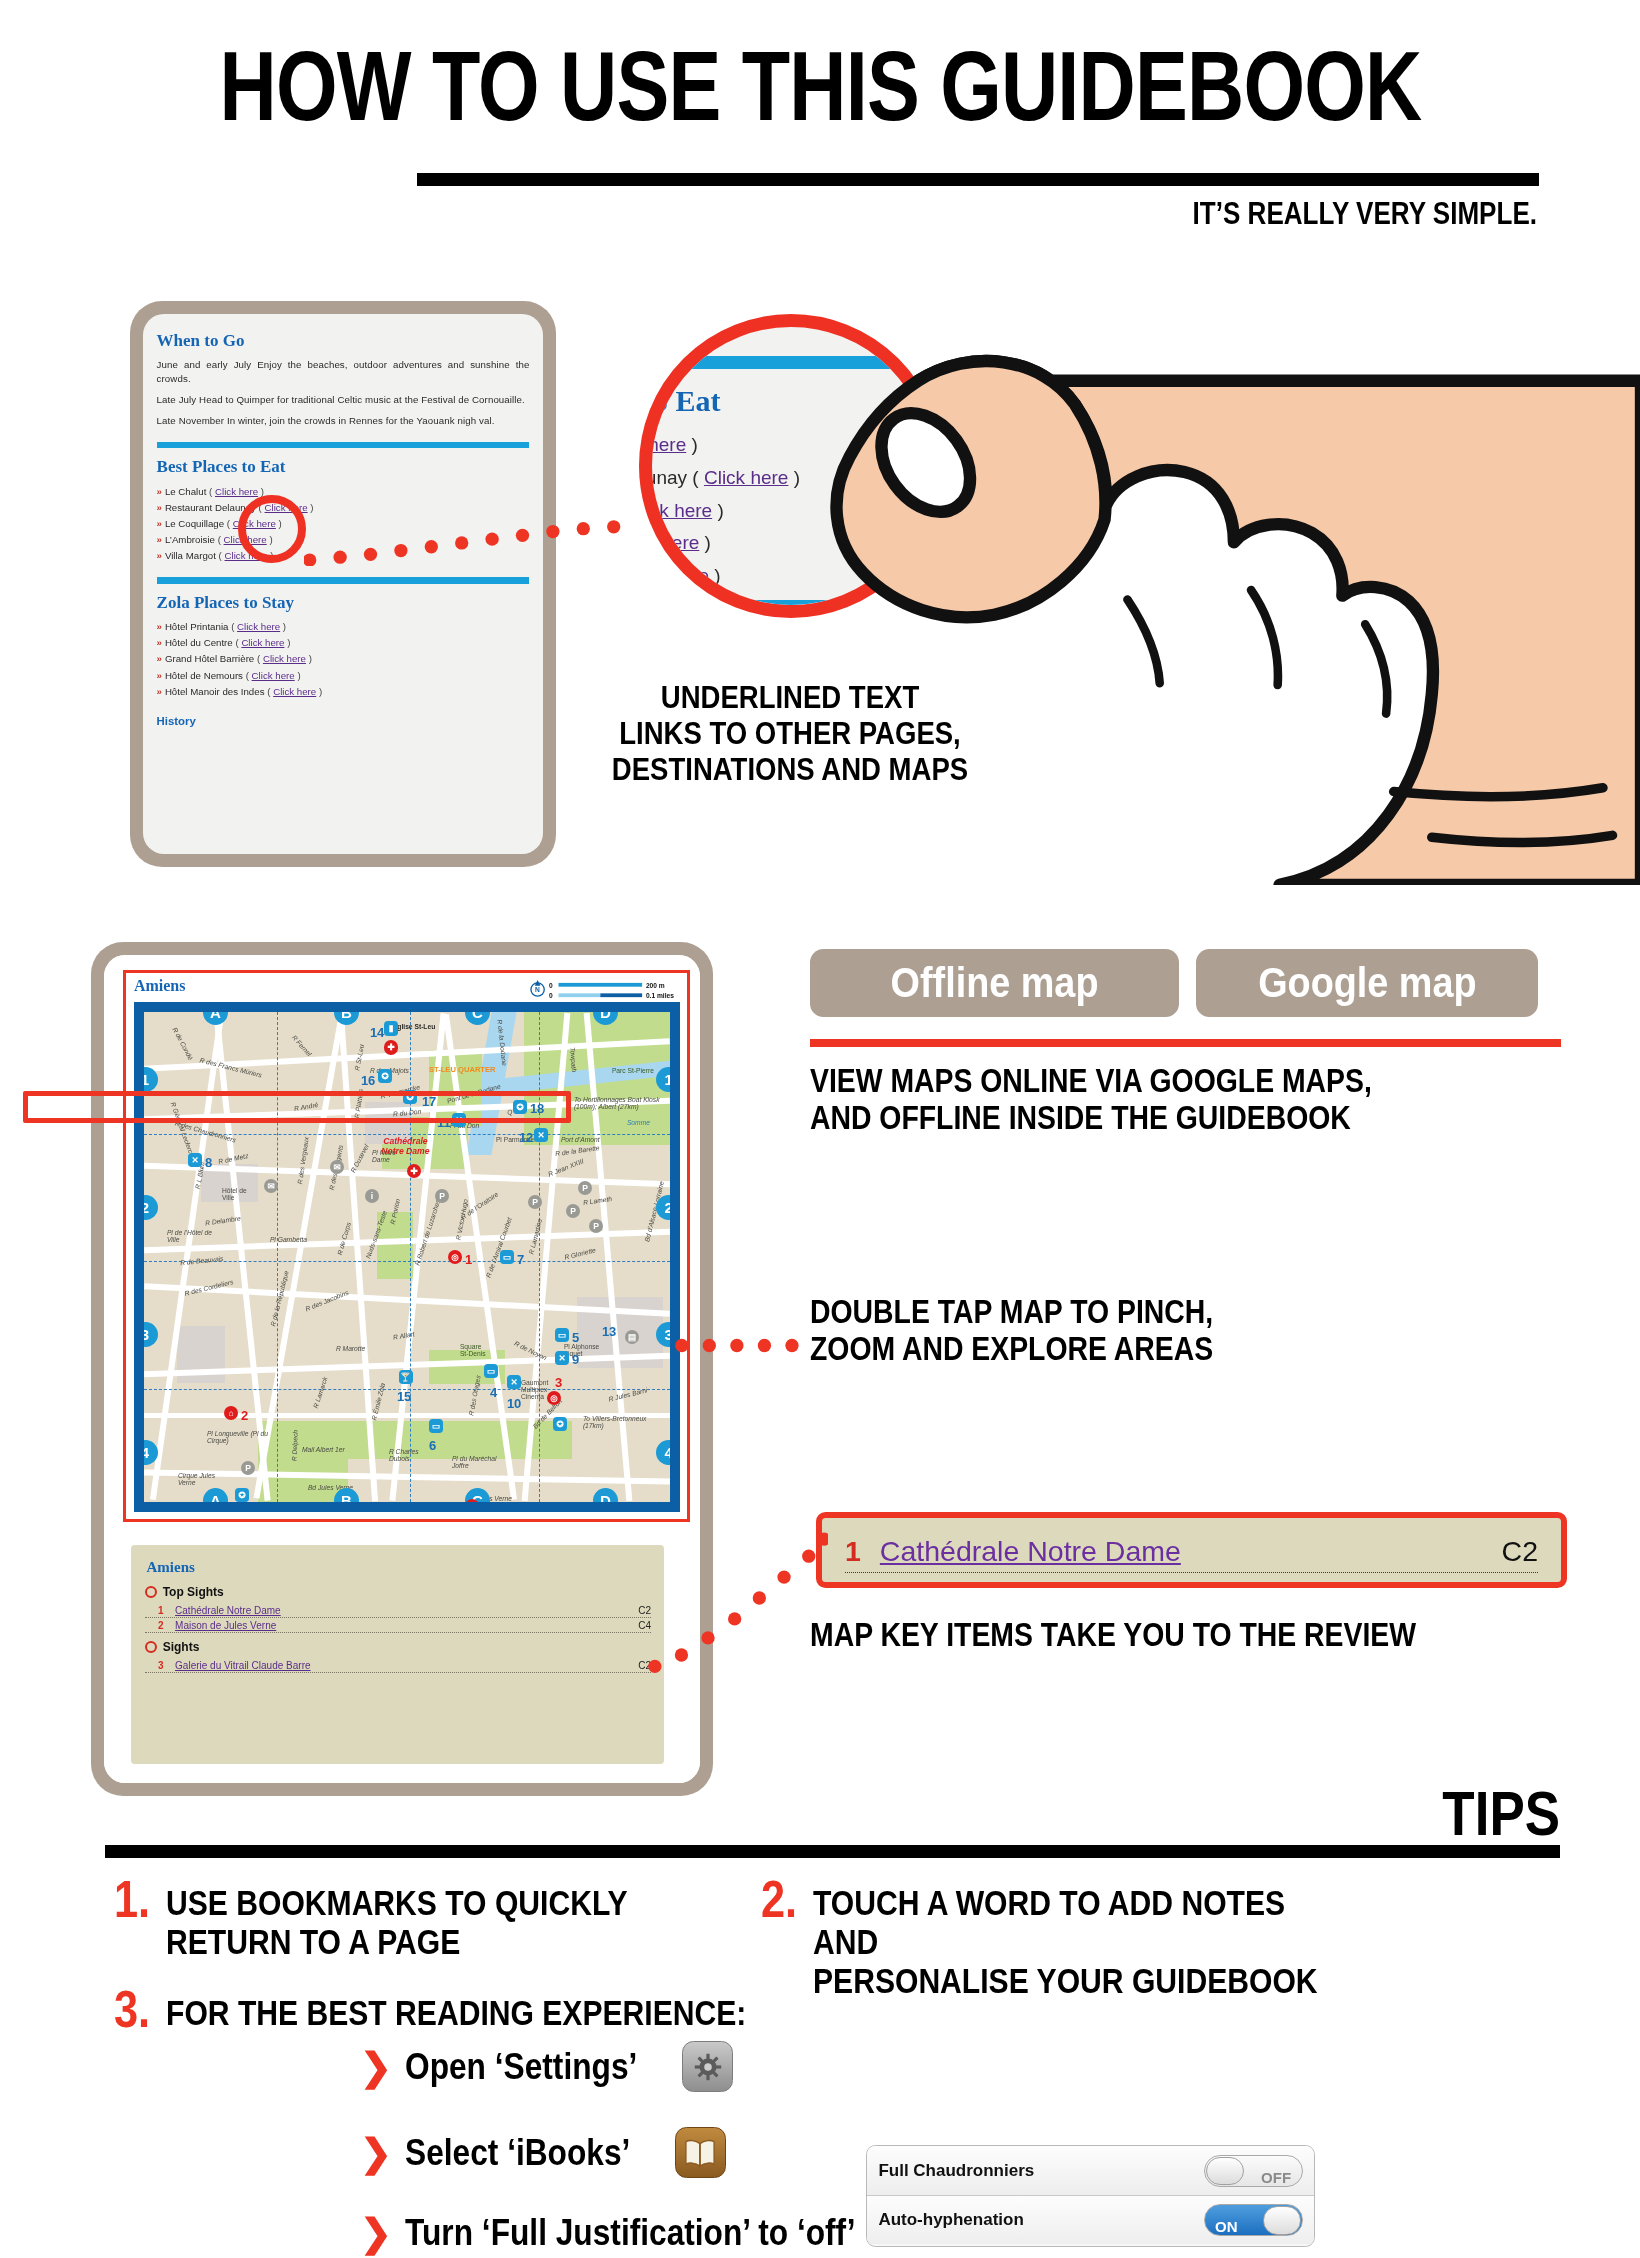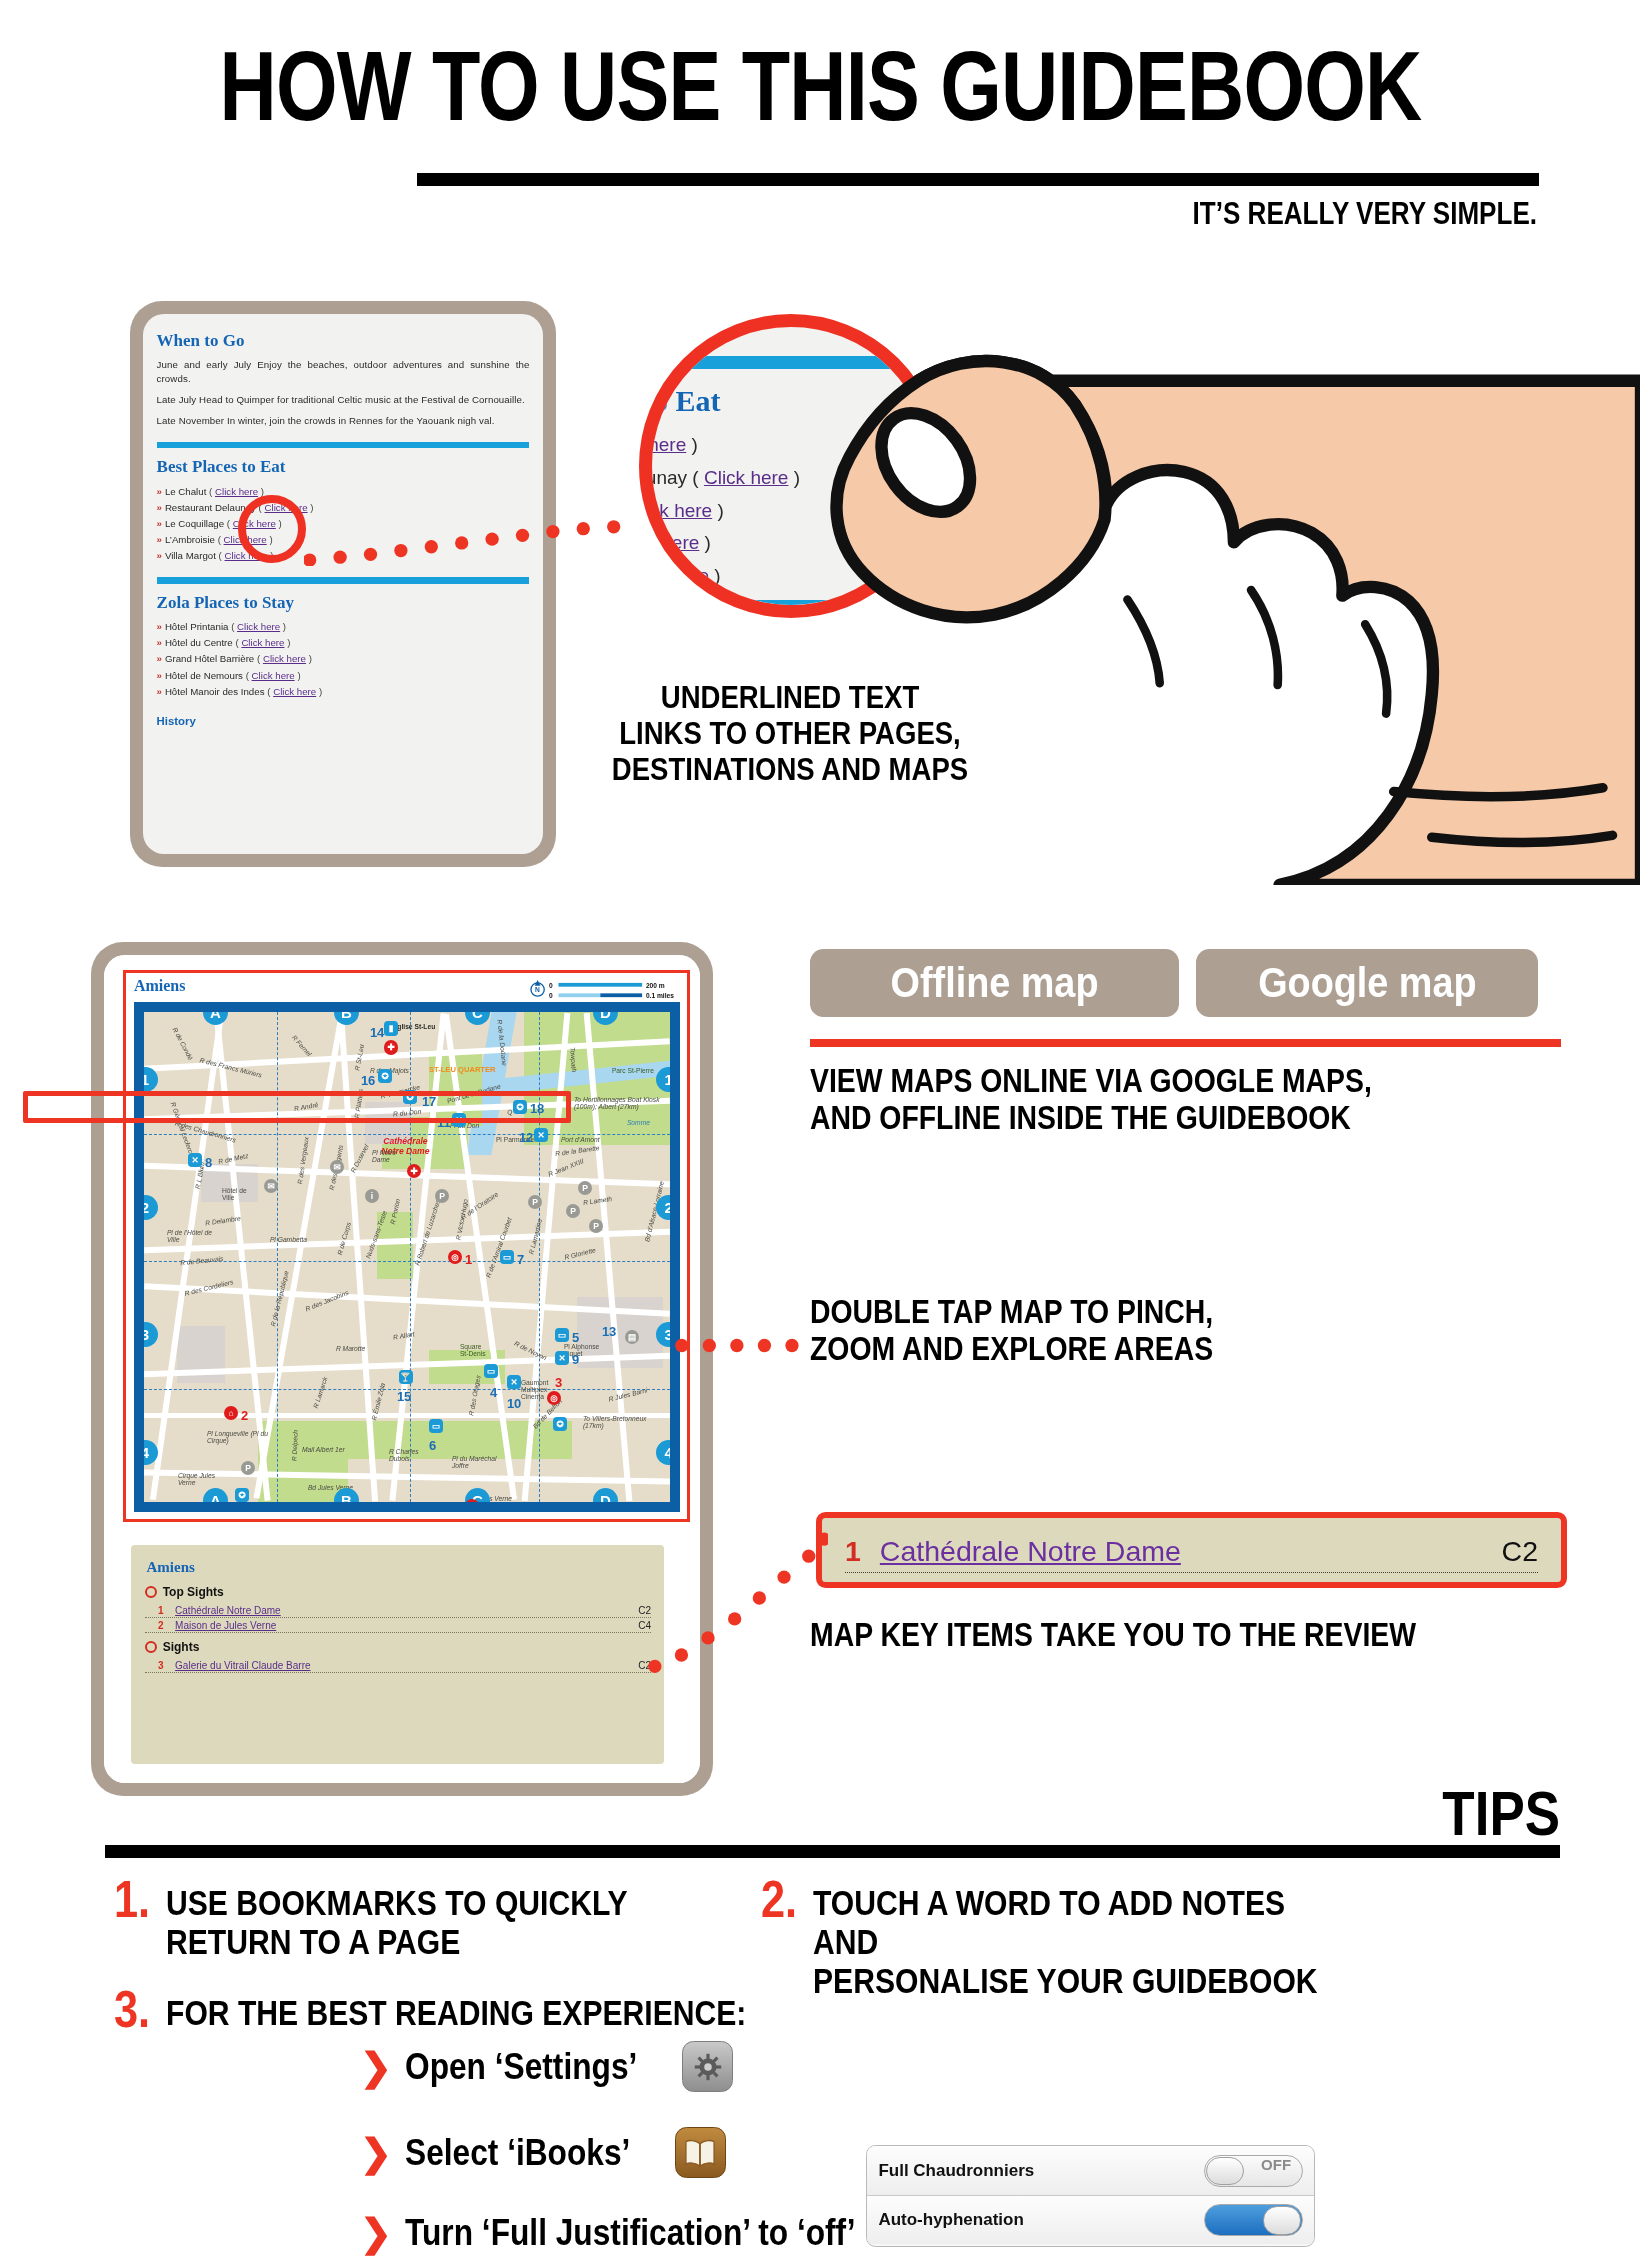--- a/index.html
+++ b/index.html
@@ -261,21 +261,21 @@
     background:#f7f7f7;border:1px solid #b9b9b9;border-radius:9.5px;overflow:hidden;
   }
   .set-row{
     height:49px;display:flex;align-items:center;justify-content:space-between;
     padding:0 11.4px;box-sizing:border-box;
     background:linear-gradient(#fdfdfd,#eeeeee);
   }
   .set-row + .set-row{border-top:1px solid #c9c9c9;}
   .set-label{font-size:17px;font-weight:bold;color:#111;font-family:"Liberation Sans",sans-serif;}
   .toggle{width:99px;height:32px;border-radius:17px;border:1px solid #a9a9a9;
-    display:flex;align-items:flex-start;position:relative;box-sizing:border-box;overflow:hidden;}
+    display:flex;align-items:flex-end;position:relative;box-sizing:border-box;overflow:hidden;}
   .toggle.off{background:linear-gradient(#fbfbfb,#e6e6e6);justify-content:flex-end;}
   .toggle.on{background:linear-gradient(#4e9ede,#1c6fc0);justify-content:flex-start;}
   .toggle .tlabel{font-size:15px;font-weight:bold;padding:0 10.5px;}
   .toggle.off .tlabel{color:#8a8a8a;}
   .toggle.on .tlabel{color:#ffffff;margin-top:32px;}
   .knob{width:38px;height:28.5px;border-radius:14.3px;
     background:linear-gradient(#ffffff,#dcdcdc);border:1px solid #a0a0a0;
     position:absolute;top:1px;box-sizing:border-box;}
   .toggle.off .knob{left:1px;}
   .toggle.on .knob{right:1px;}

